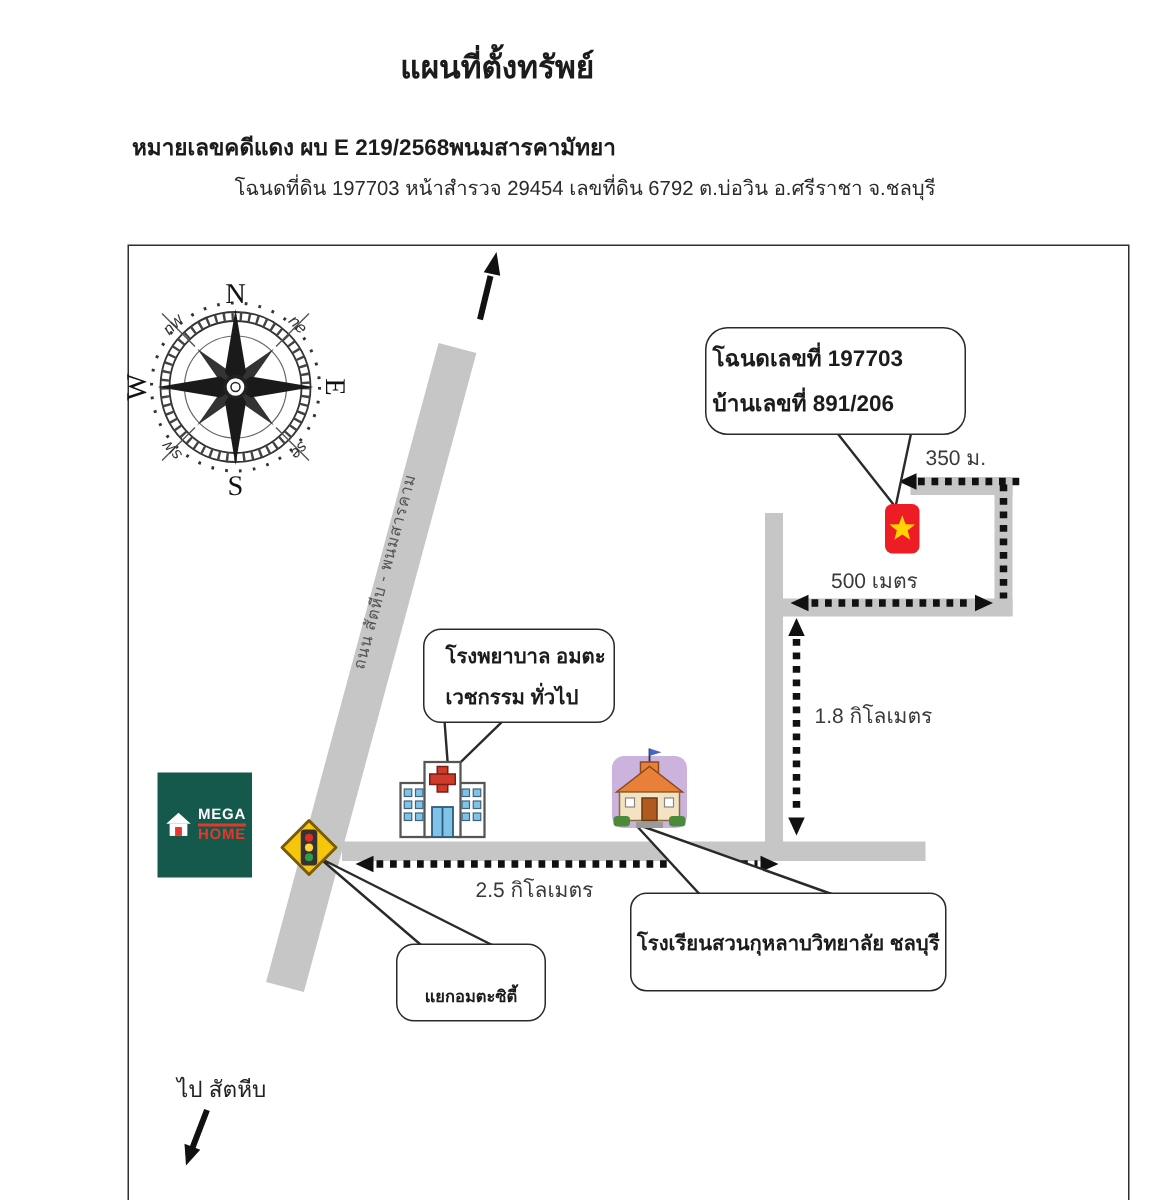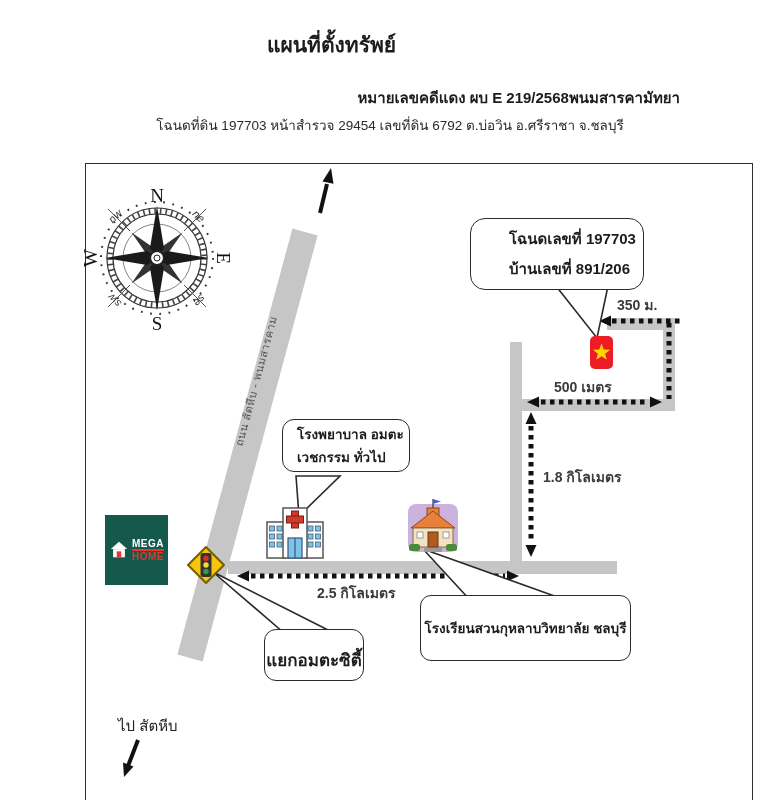--- a/index.html
+++ b/index.html
@@ -1,42 +1,42 @@
 <!DOCTYPE html>
 <html><head>
 <meta charset="utf-8">
 <style>
   html,body{margin:0;padding:0;background:#fff;}
   #page{position:relative;width:768px;height:800px;background:#ffffff;overflow:hidden;
         font-family:"Liberation Sans","DejaVu Sans",sans-serif;color:#1c1c1c;}
   .abs{position:absolute;}
   .title{left:0;top:28px;width:663px;text-align:center;font-size:21px;font-weight:bold;
          font-family:"Liberation Serif","DejaVu Serif",serif;}
-  .hdr-row{left:88px;top:86px;width:592px;display:flex;justify-content:flex-end;
+  .hdr-row{left:88px;top:86px;width:592px;display:flex;justify-content:flex-start;
            font-size:15px;font-weight:600;}
   .deed{left:0;top:114px;width:780px;text-align:center;font-size:13.5px;font-weight:500;color:#2a2a2a;}
   .map-border{left:85px;top:163px;width:666px;height:660px;border:1.6px solid #2f2f2f;}
   svg.layer{position:absolute;left:0;top:0;width:768px;height:800px;}
   .lbl{font-size:15px;color:#222;white-space:nowrap;}
-  .dist{font-size:14px;font-weight:700;color:#3a3a3a;white-space:nowrap;}
+  .dist{font-size:14px;font-weight:400;color:#3a3a3a;white-space:nowrap;}
   .roadname{left:156px;top:372px;width:200px;text-align:center;font-size:11px;color:#555;
             transform:rotate(-75deg);transform-origin:center;letter-spacing:.5px;white-space:nowrap;}
   .bubble{background:#fff;border:1.6px solid #2a2a2a;box-sizing:border-box;}
   .bubble .ln{font-size:15px;font-weight:600;white-space:nowrap;}
   .b-property{left:470px;top:218px;width:174px;height:72px;border-radius:15px;
-              display:flex;flex-direction:column;justify-content:space-evenly;padding:2px 0 2px 38px;}
-  .b-hospital{left:282px;top:419px;width:128px;height:53px;border-radius:12px;
+              display:flex;flex-direction:column;justify-content:space-evenly;padding:2px 0 2px 4px;}
+  .b-hospital{left:282px;top:419px;width:128px;height:63px;border-radius:12px;
               display:flex;flex-direction:column;justify-content:space-evenly;padding:2px 0 2px 14px;}
   .b-hospital .ln{font-size:13.5px;}
   .b-school{left:420px;top:595px;width:211px;height:66px;border-radius:11px;
             display:flex;align-items:center;justify-content:center;}
   .b-school .ln{font-size:13.5px;}
   .b-intersection{left:264px;top:629px;width:100px;height:52px;border-radius:12px;
                   display:flex;align-items:flex-end;justify-content:center;padding-bottom:7px;}
-  .b-intersection .ln{font-size:17px;}
+  .b-intersection .ln{font-size:11px;}
   .megahome{left:105px;top:515px;width:63px;height:70px;background:#15594d;
             display:flex;align-items:center;justify-content:center;gap:3px;}
   .megahome .txt{display:flex;flex-direction:column;line-height:11px;}
   .megahome .mega{color:#ffffff;font-weight:bold;font-size:10px;letter-spacing:.5px;
                   border-bottom:2px solid #e5372b;}
   .megahome .home{color:#e5372b;font-weight:bold;font-size:10px;letter-spacing:.5px;}
 </style>
 </head>
 <body>
 

